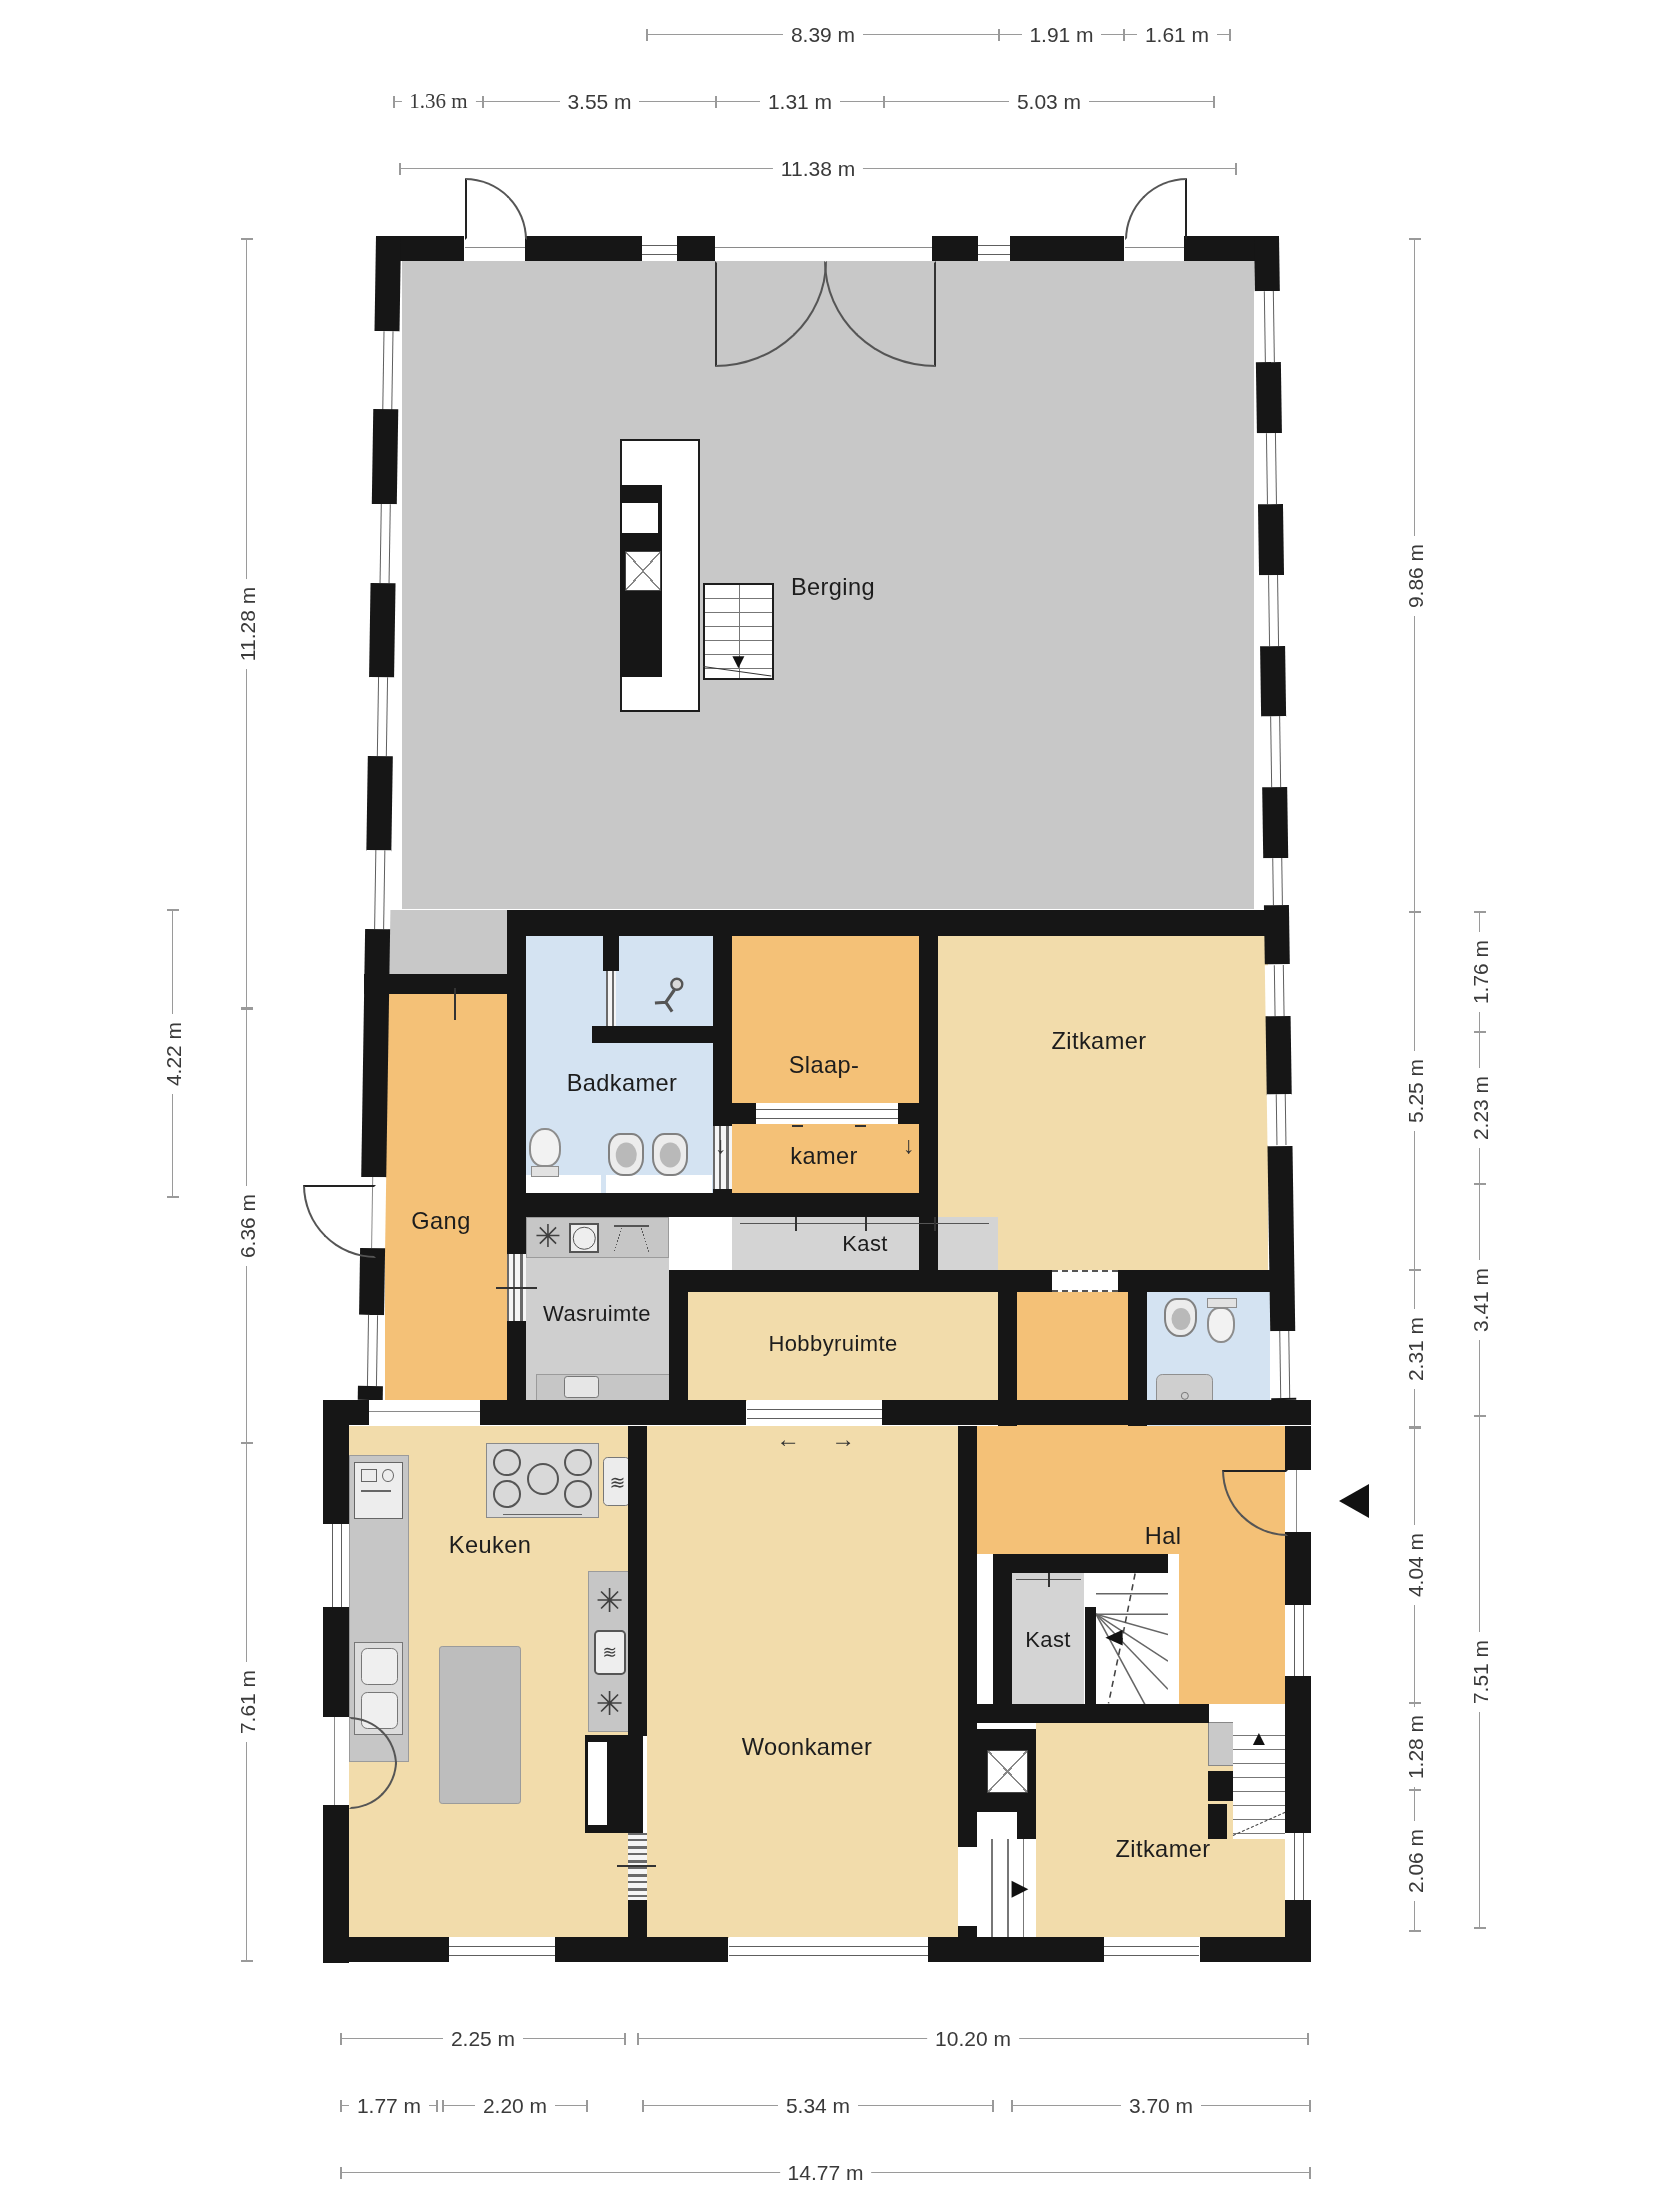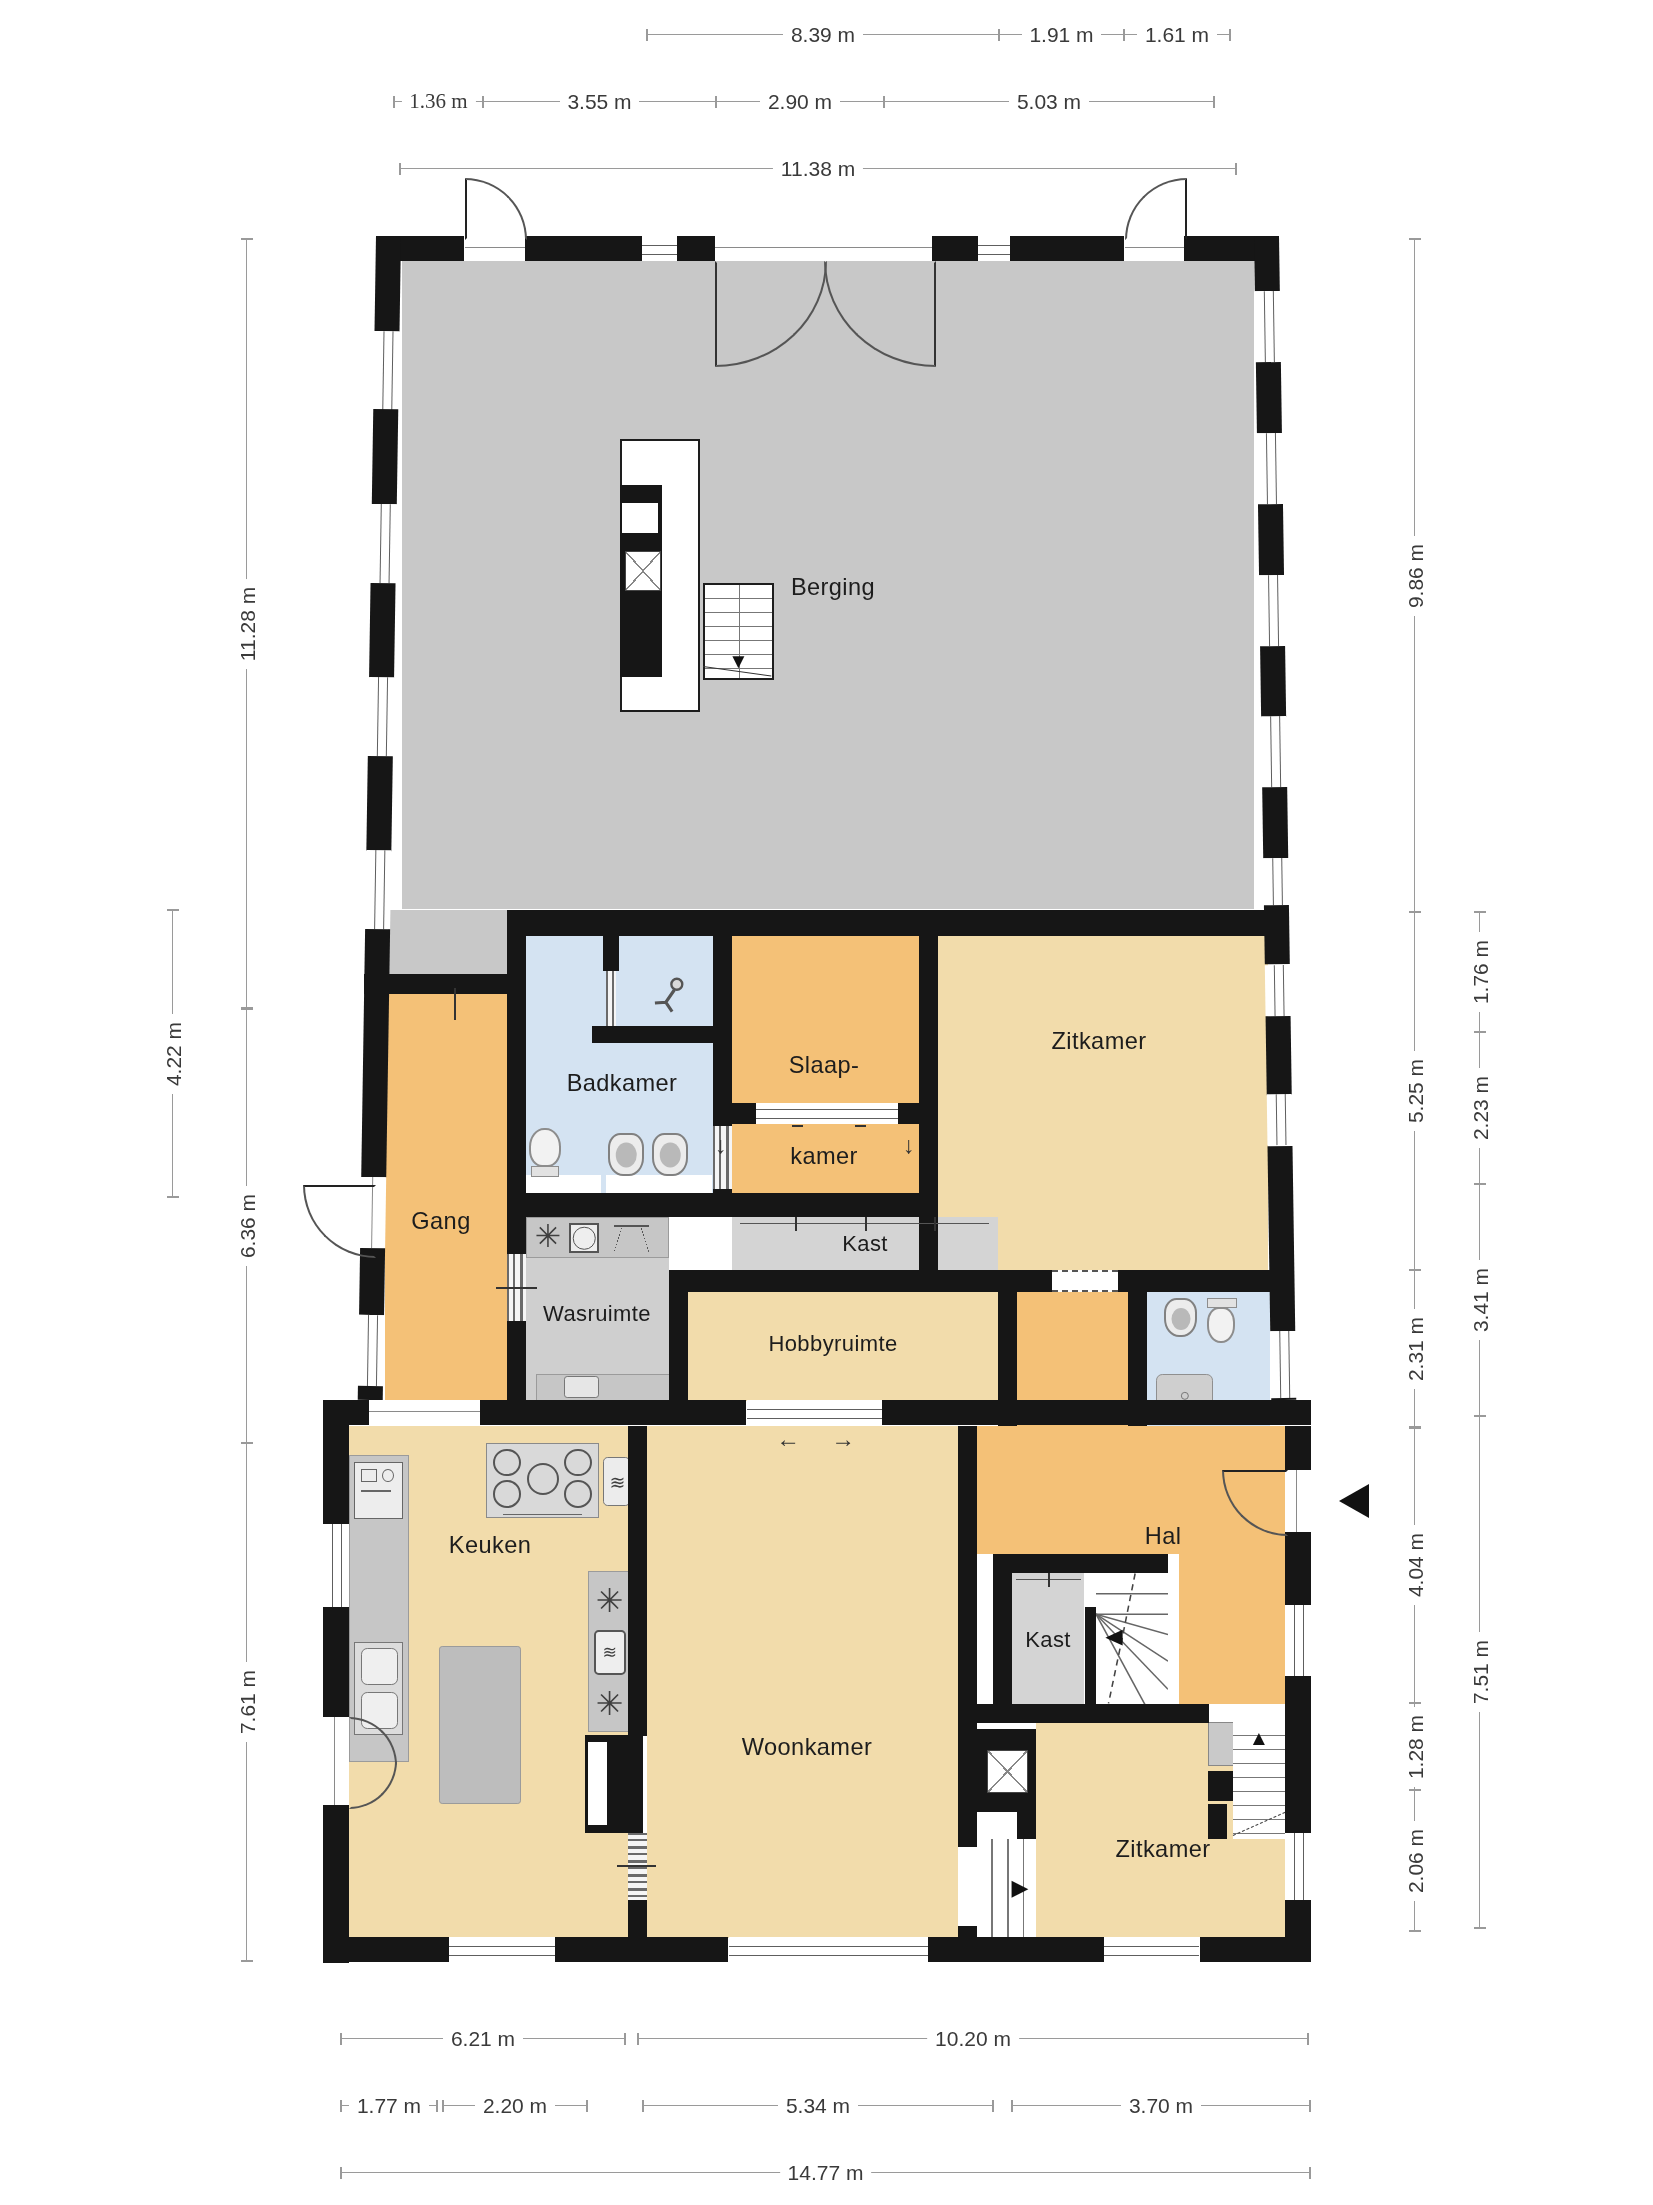--- a/index.html
+++ b/index.html
@@ -353,31 +353,31 @@
   <div class="dimh" style="left:1124px;top:34px;width:106px;">
       <span>1.61 m</span>
     </div>
   <div class="dimh" style="left:394px;top:101px;width:89px;font-family:Liberation Serif, serif;">
       <span>1.36 m</span>
     </div>
   <div class="dimh" style="left:483px;top:101px;width:233px;">
       <span>3.55 m</span>
     </div>
   <div class="dimh" style="left:716px;top:101px;width:168px;">
-      <span>2.90 m</span>
+      <span>1.31 m</span>
     </div>
   <div class="dimh" style="left:884px;top:101px;width:330px;">
       <span>5.03 m</span>
     </div>
   <div class="dimh" style="left:400px;top:168px;width:836px;">
       <span>11.38 m</span>
     </div>
 
   <div class="dimh" style="left:341px;top:2038px;width:284px;">
-      <span>6.21 m</span>
+      <span>2.25 m</span>
     </div>
   <div class="dimh" style="left:638px;top:2038px;width:670px;">
       <span>10.20 m</span>
     </div>
   <div class="dimh" style="left:341px;top:2105px;width:96px;">
       <span>1.77 m</span>
     </div>
   <div class="dimh" style="left:443px;top:2105px;width:144px;">
       <span>2.20 m</span>
     </div>

